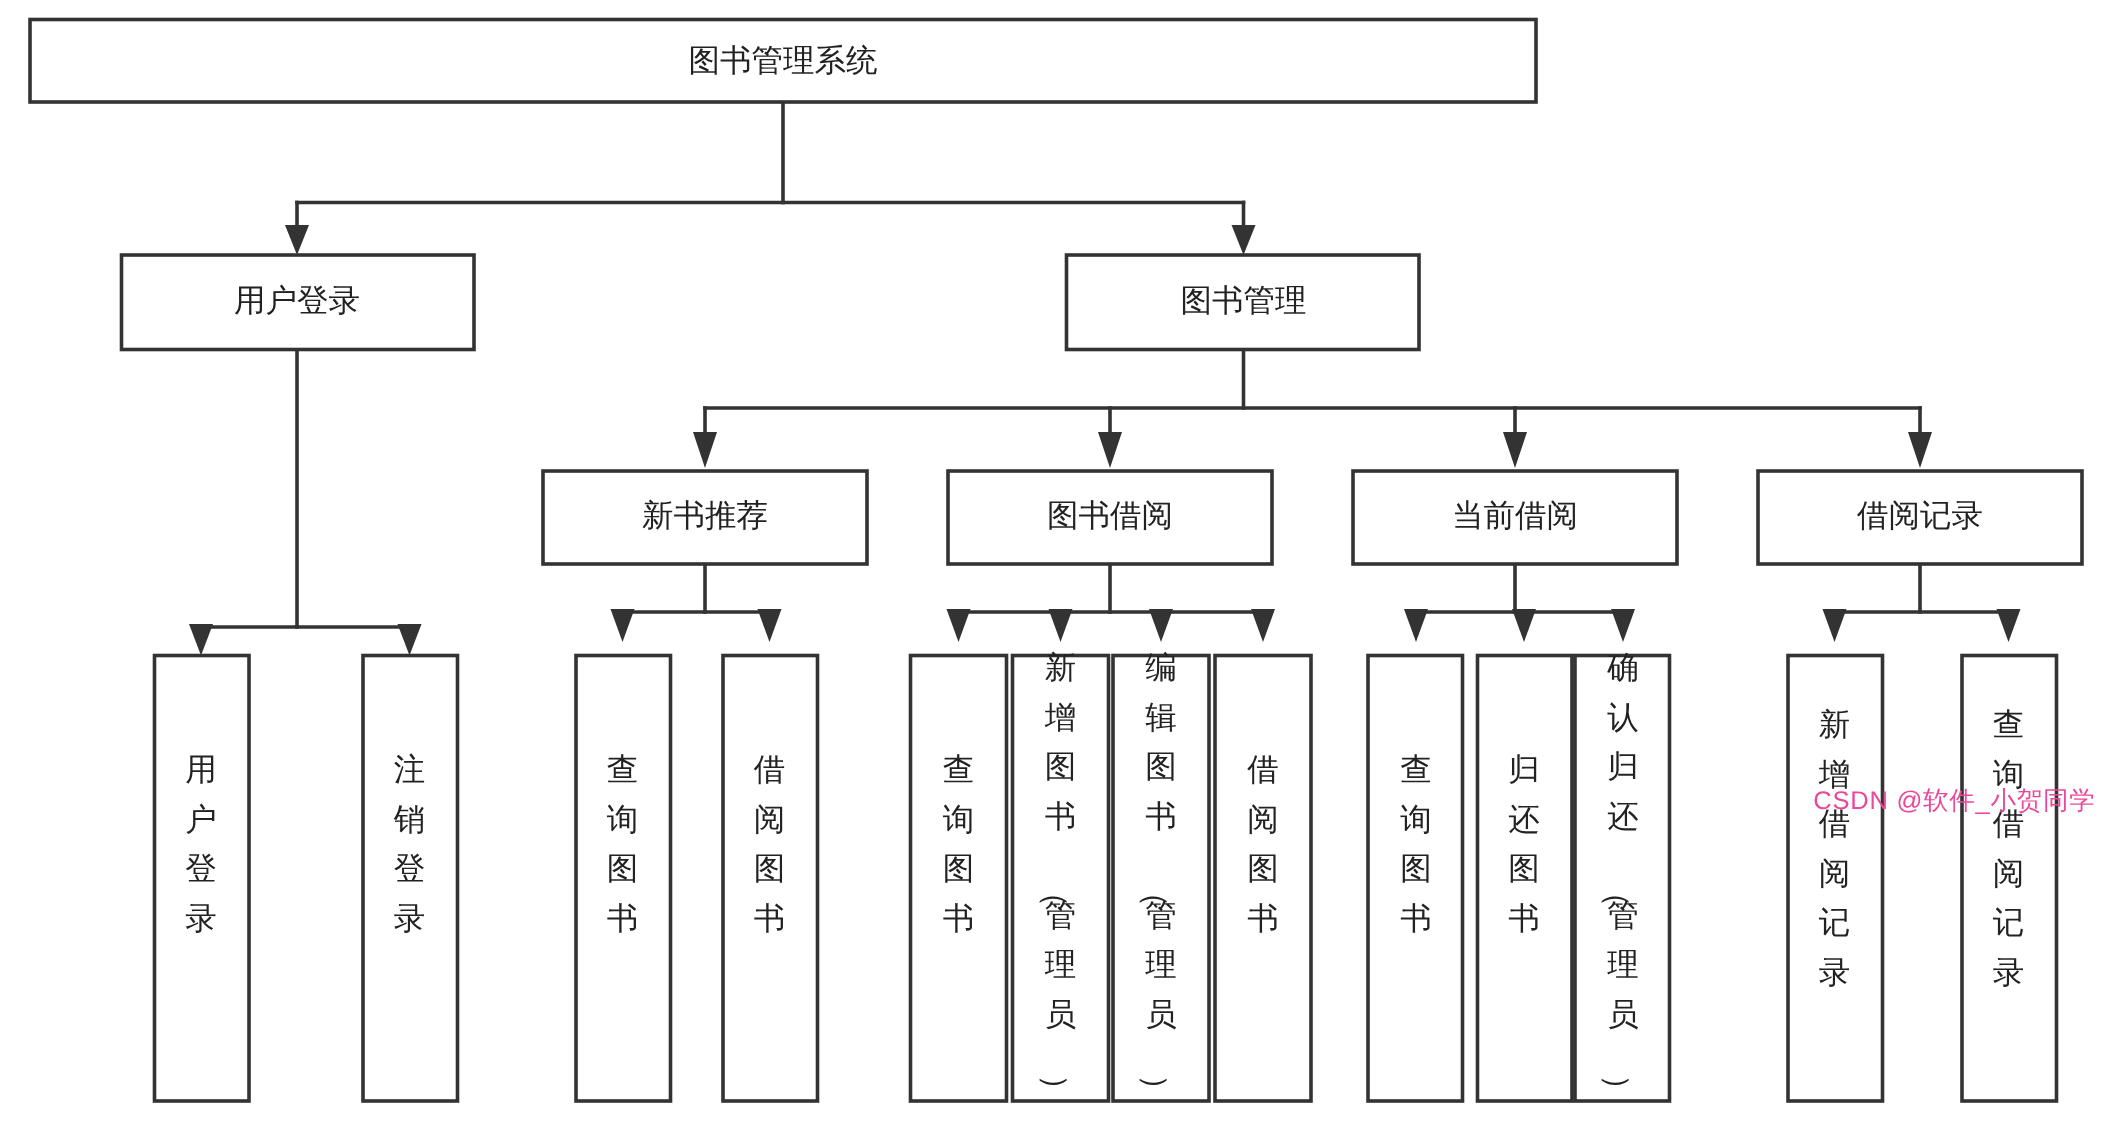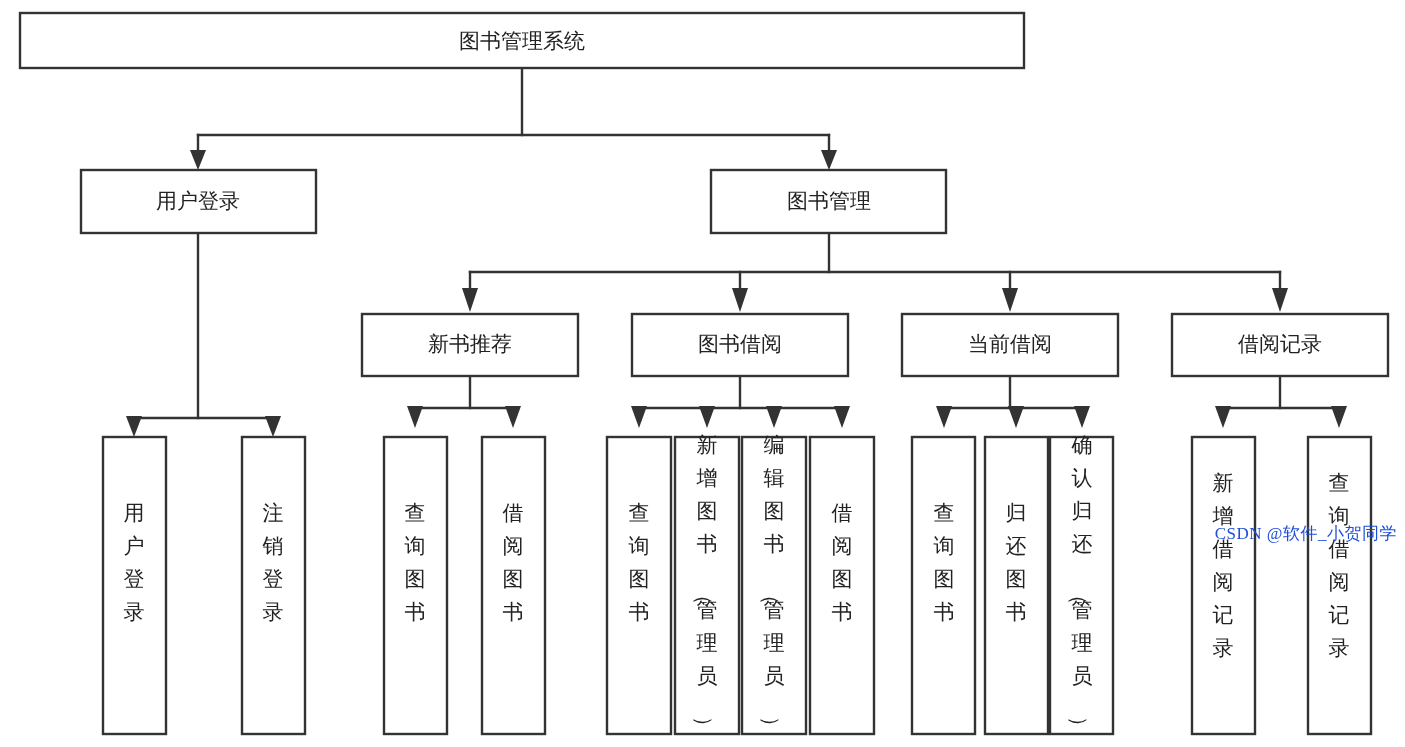--- a/index.html
+++ b/index.html
@@ -52,23 +52,23 @@
   .node-label-v {
     font-family: "Liberation Sans", "DejaVu Sans", sans-serif;
     font-size: 21px;
     fill: #222222;
     text-anchor: middle;
   }
   .watermark {
     position: absolute;
     right: 8px;
     bottom: 6px;
-    font-family: Liberation Serif, serif;
+    font-family: Liberation Sans, sans-serif;
     font-size: 17px;
-    color: #1d4ed8;
+    color: #ec4899;
     letter-spacing: 0.5px;
     white-space: nowrap;
     pointer-events: none;
   }
 </style>
 </head>
 <body>
 
 <div id="diagram-root">
 

